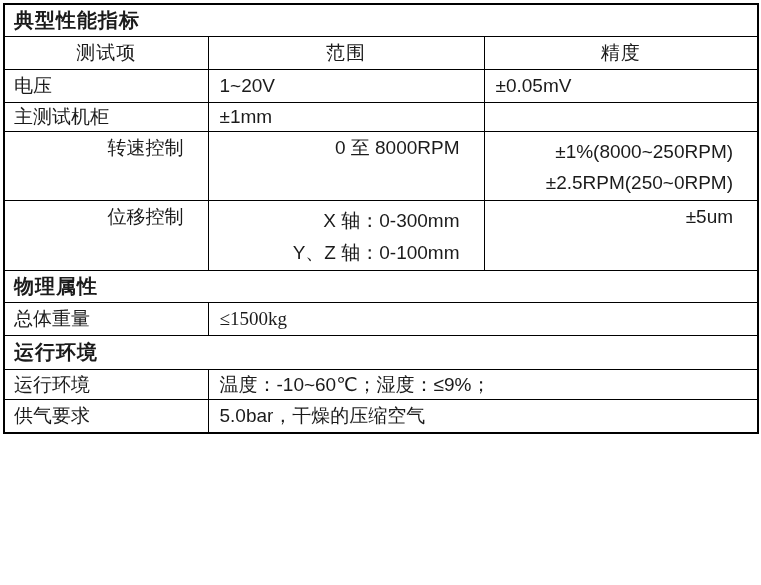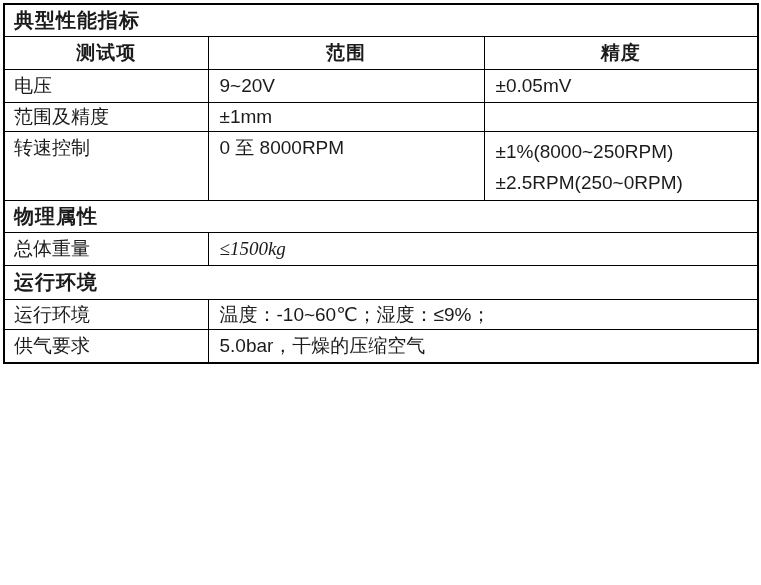--- a/index.html
+++ b/index.html
@@ -34,43 +34,43 @@
     white-space: nowrap;
     line-height: 1.25;
   }
   td.section {
     font-weight: 700;
     font-size: 20px;
     padding-left: 9px;
     letter-spacing: 1px;
   }
   td.colhead {
-    font-weight: 700;
+    font-weight: 400;
     text-align: center;
     letter-spacing: 1px;
   }
   td.label {
     padding-left: 9px;
   }
   td.value {
     padding-left: 11px;
   }
   td.empty { padding: 0; }
   tr.tall td {
     vertical-align: top;
     padding-top: 4px;
+    text-align: right;
   }
   td.multiline {
     white-space: pre-line;
     line-height: 1.68;
     margin-left: 15px;
   }
   td.serif {
     font-family: "Liberation Serif", "DejaVu Serif", serif;
-    font-style: italic;
   }
   .watermark-veil {
     position: absolute;
     right: 2px;
     top: 503px;
     width: 112px;
     height: 62px;
     background: rgba(255, 255, 255, 0.62);
     pointer-events: none;
   }
@@ -89,33 +89,39 @@
       <tr style="height:32px">
         <td class="section" colspan="3">典型性能指标</td>
       </tr>
       <tr style="height:33px">
         <td class="colhead">测试项</td>
         <td class="colhead">范围</td>
         <td class="colhead">精度</td>
       </tr>
       <tr style="height:33px">
         <td class="label">电压</td>
-        <td class="value">9~20V</td>
+        <td class="value">1~20V</td>
         <td class="value">±0.05mV</td>
       </tr>
       <tr style="height:29px">
-        <td class="label">范围及精度</td>
+        <td class="label">主测试机柜</td>
         <td class="value">±1mm</td>
         <td class="empty"></td>
       </tr>
       <tr style="height:62px" class="tall">
         <td class="label">转速控制</td>
         <td class="value">0 至 8000RPM</td>
         <td class="value multiline">±1%(8000~250RPM)
 ±2.5RPM(250~0RPM)</td>
+      </tr>
+      <tr style="height:68px" class="tall">
+        <td class="label">位移控制</td>
+        <td class="value multiline">X 轴：0-300mm
+Y、Z 轴：0-100mm</td>
+        <td class="value">±5um</td>
       </tr>
       <tr style="height:32px">
         <td class="section" colspan="3">物理属性</td>
       </tr>
       <tr style="height:33px">
         <td class="label">总体重量</td>
         <td class="value serif" colspan="2">≤1500kg</td>
       </tr>
       <tr style="height:34px">
         <td class="section" colspan="3">运行环境</td>

